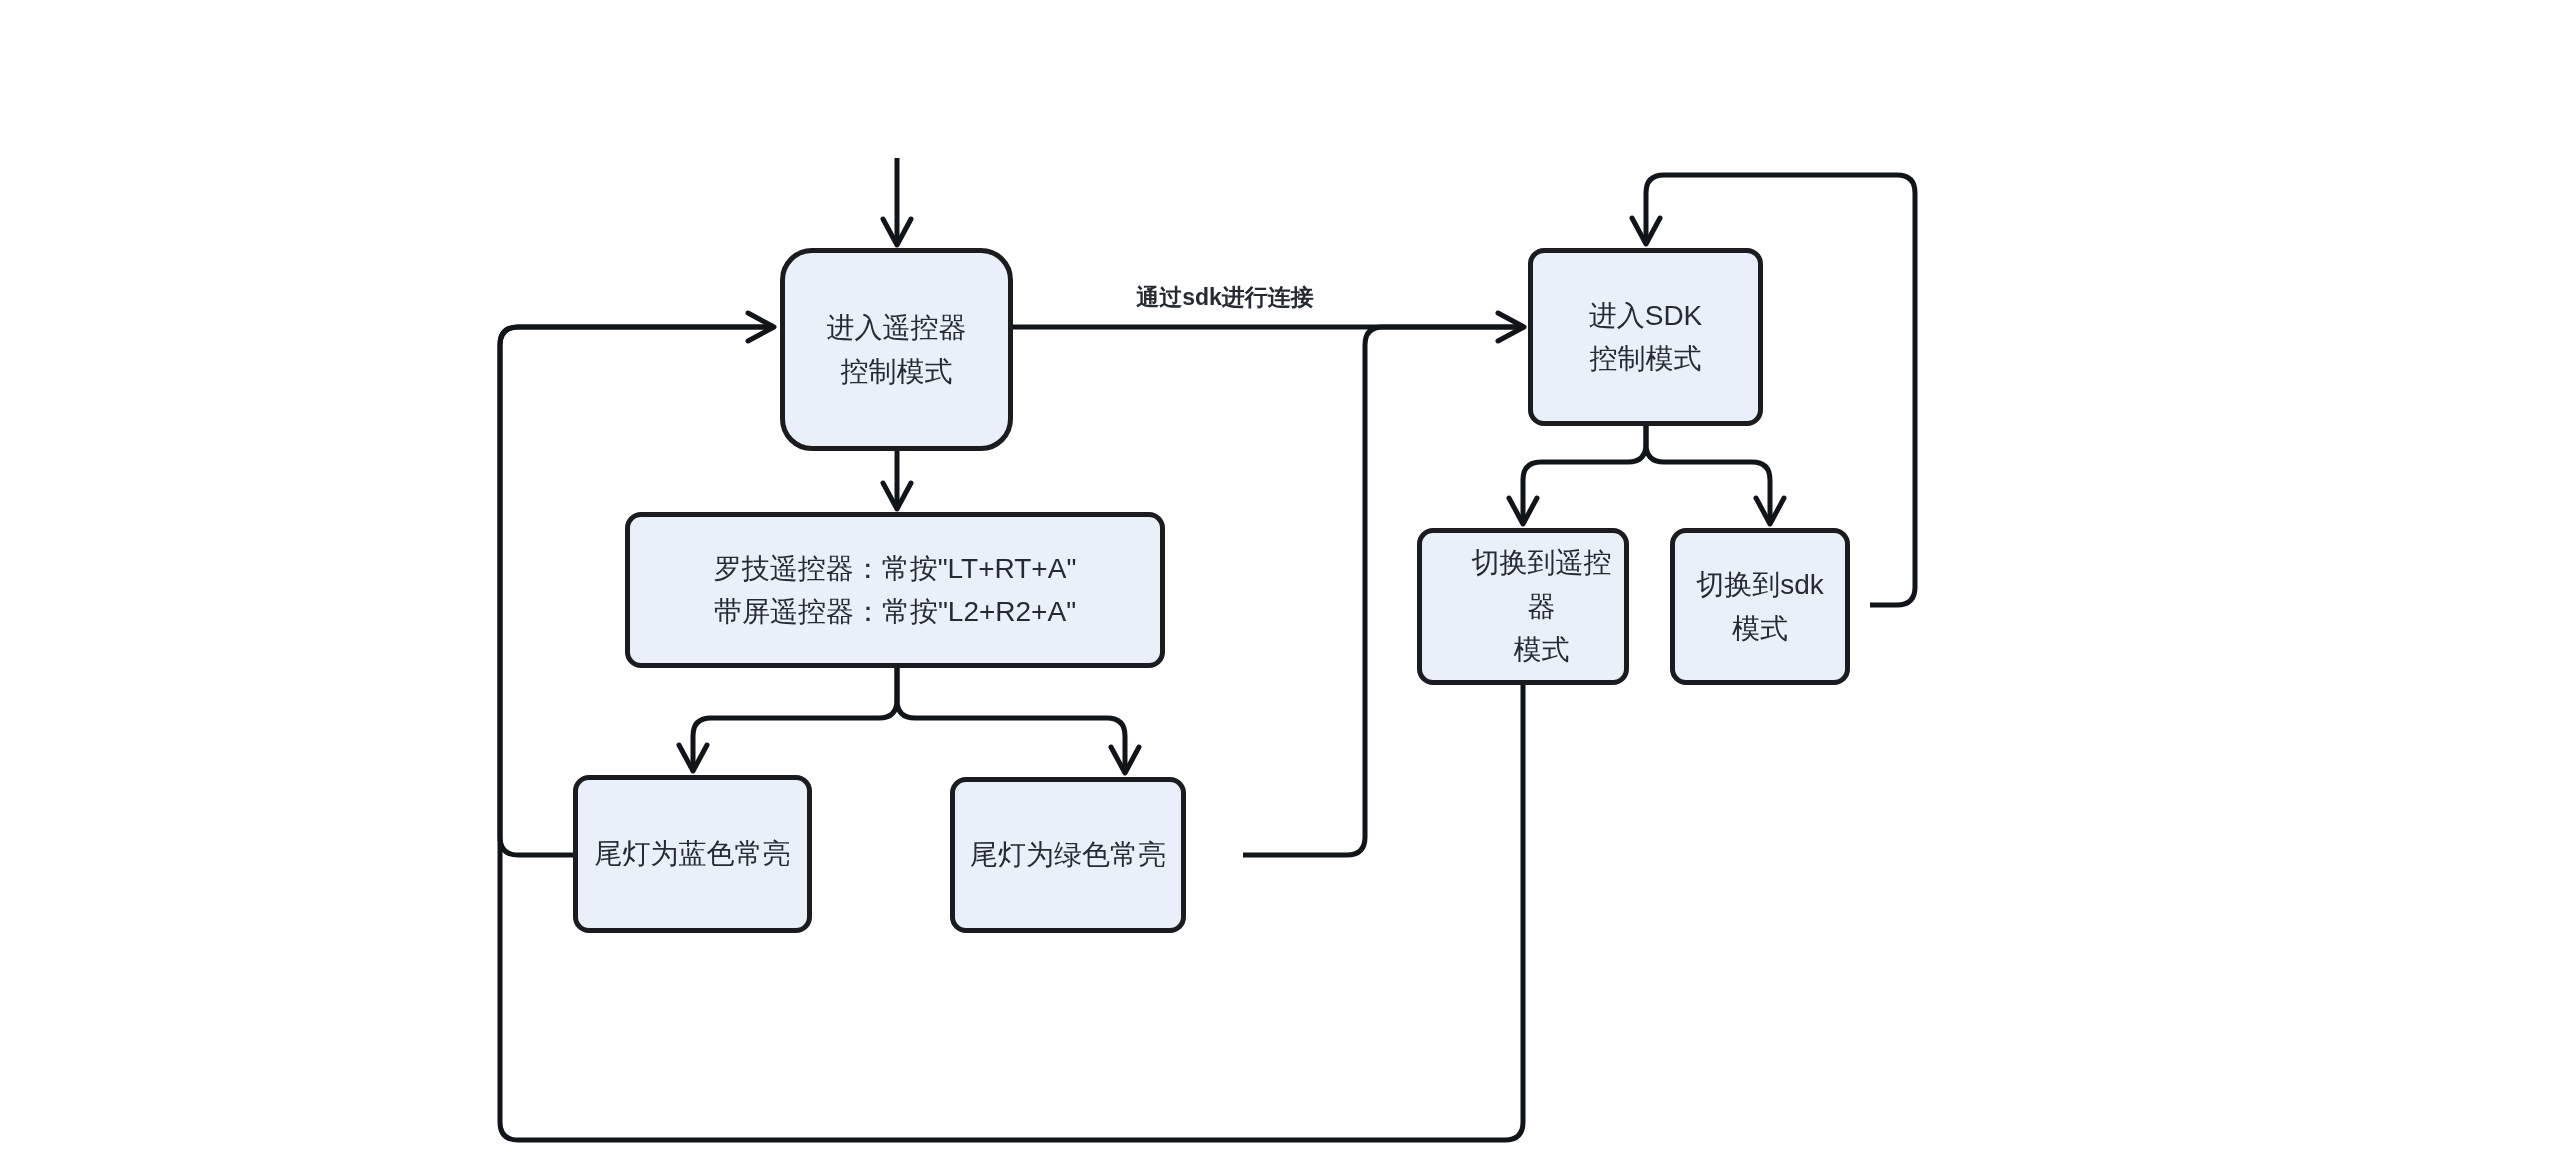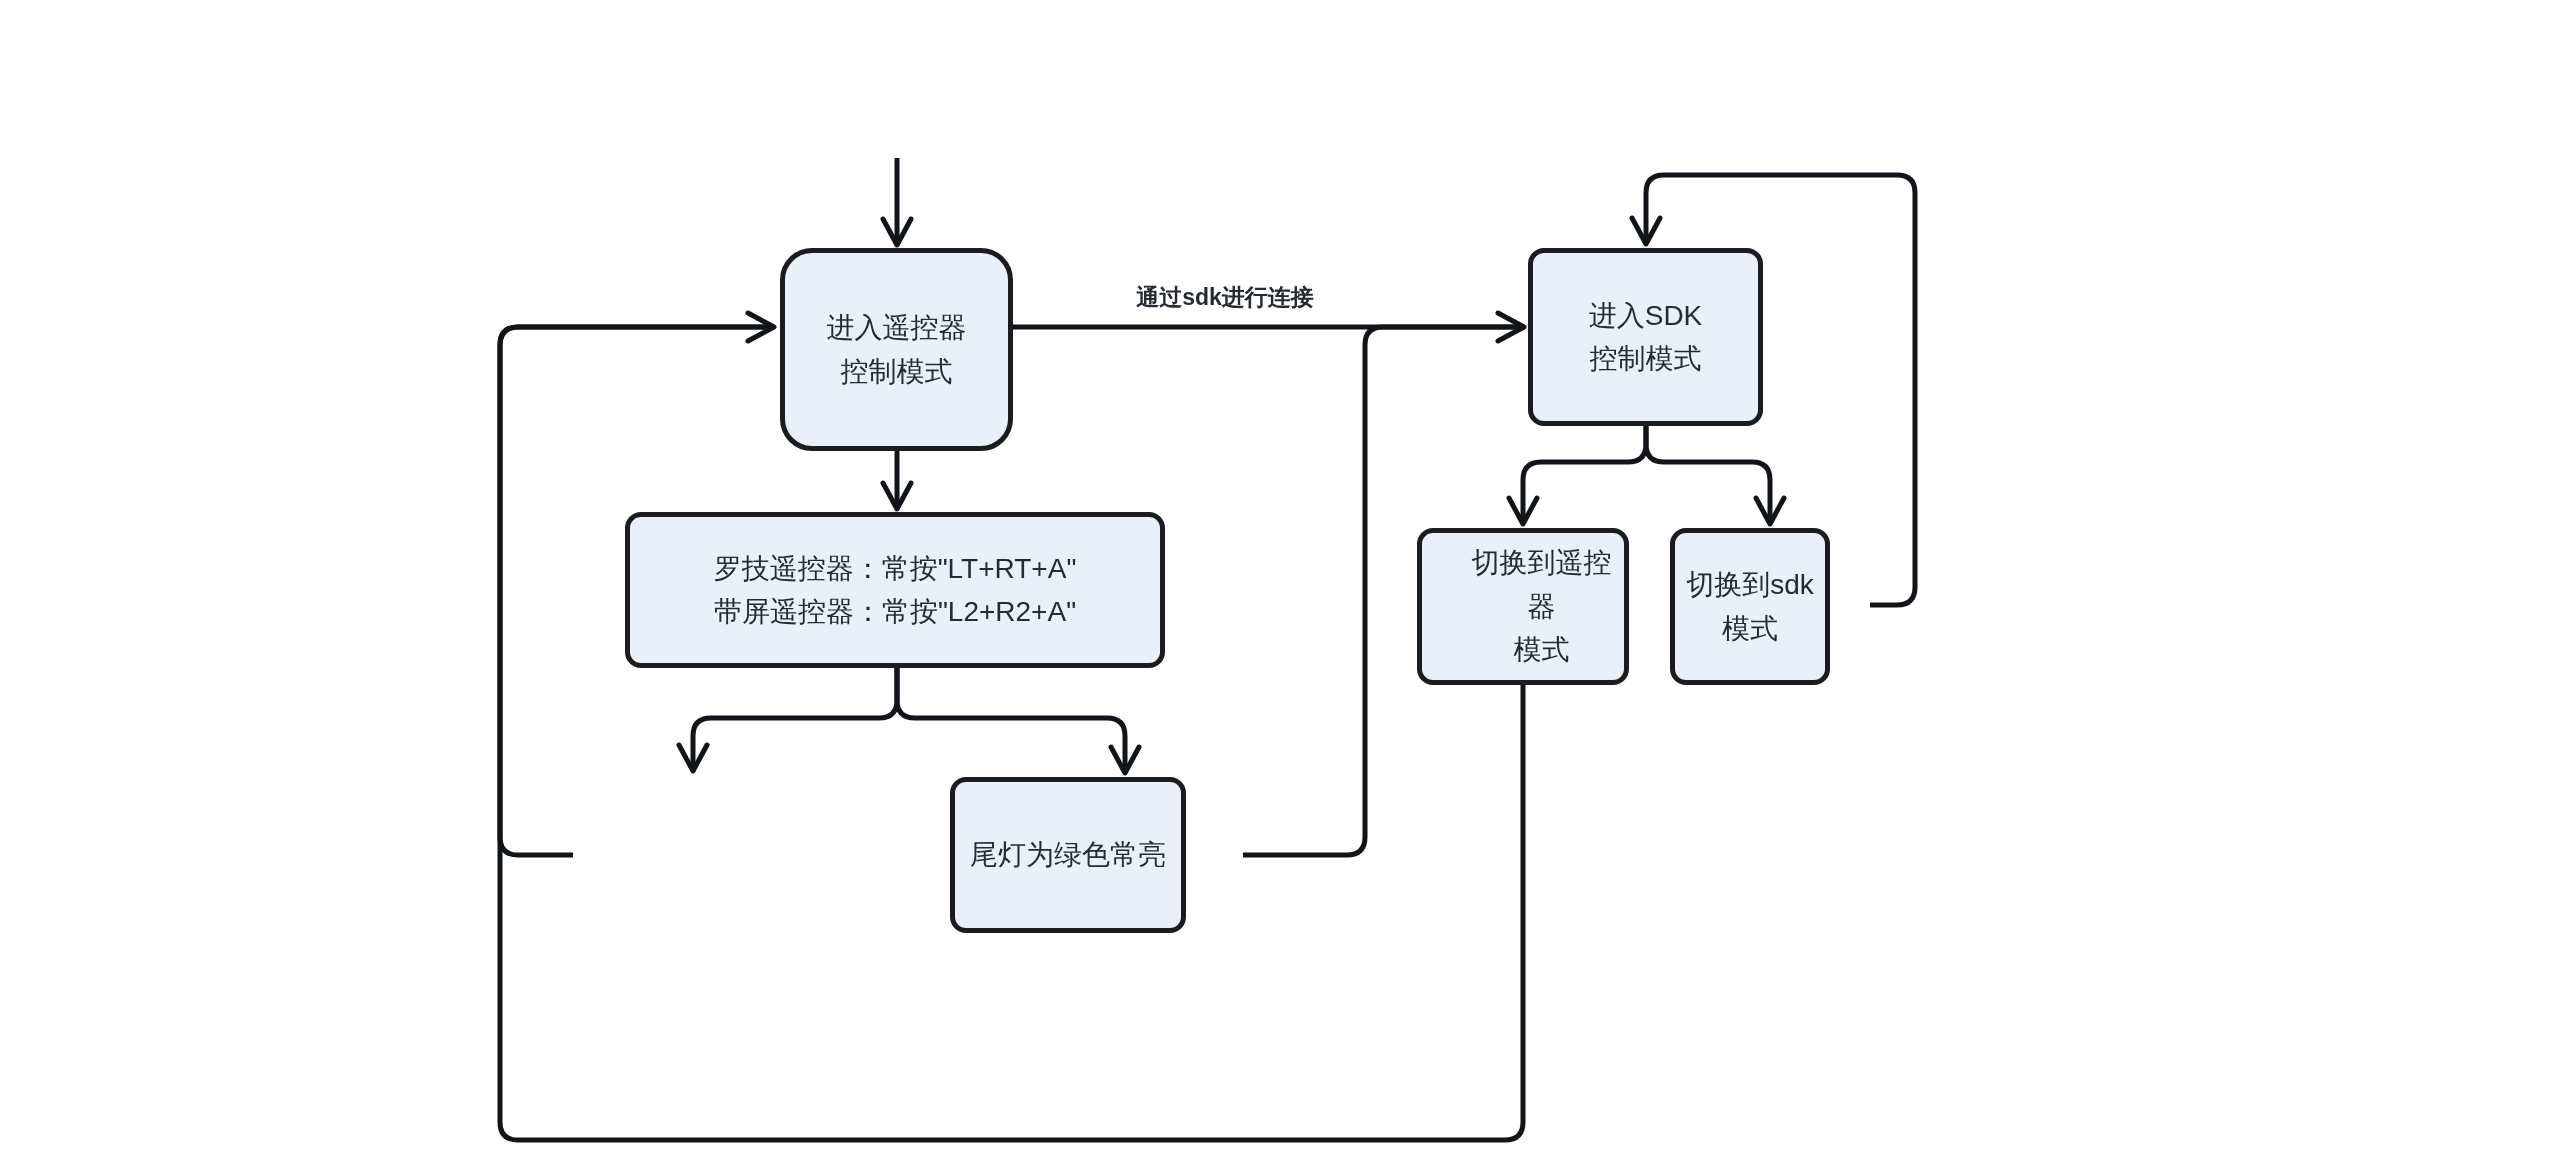--- a/index.html
+++ b/index.html
@@ -44,21 +44,21 @@
     font-weight:bold;
   }
   
   .n-a{left:778px;top:3px;width:237px;height:155px;}
   .n-b{left:780px;top:248px;width:233px;height:203px;border-radius:32px;}
   .n-c{left:1528px;top:248px;width:235px;height:178px;}
   .n-d{left:625px;top:512px;width:540px;height:156px;}
   .n-e{left:573px;top:775px;width:239px;height:158px;}
   .n-f{left:950px;top:777px;width:236px;height:156px;}
   .n-g{left:1417px;top:528px;width:212px;height:157px;padding-left:37px;}
-  .n-h{left:1670px;top:528px;width:160px;height:157px;}
+  .n-h{left:1670px;top:528px;width:180px;height:157px;}
   .lbl-sdk{left:1225px;top:282px;}
 </style>
 </head>
 <body>
 
 <div class="canvas">
 
   <svg class="edges-svg" viewBox="0 0 2560 1168" xmlns="http://www.w3.org/2000/svg">
 
     <path d="M 897 158 V 240"></path>
@@ -92,20 +92,21 @@
     <path d="M 1523 685 V 1122 Q 1523 1140 1505 1140 L 518 1140 Q 500 1140 500 1122 L 500 345 Q 500 327 518 327 L 769 327"></path>
     <path class="arrowhead" d="M 748 313 L 774 327 L 748 341"></path>
   </svg>
 
   <div class="node n-b">进入遥控器
 控制模式</div>
   <div class="node n-c">进入SDK
 控制模式</div>
   <div class="node n-d">罗技遥控器：常按"LT+RT+A"
 带屏遥控器：常按"L2+R2+A"</div>
+  <div class="node n-e">尾灯为蓝色常亮</div>
   <div class="node n-f">尾灯为绿色常亮</div>
   <div class="node n-g">切换到遥控器
 模式</div>
   <div class="node n-h">切换到sdk
 模式</div>
 
   <div class="edge-label lbl-sdk">通过sdk进行连接</div>
 
 </div>
 

